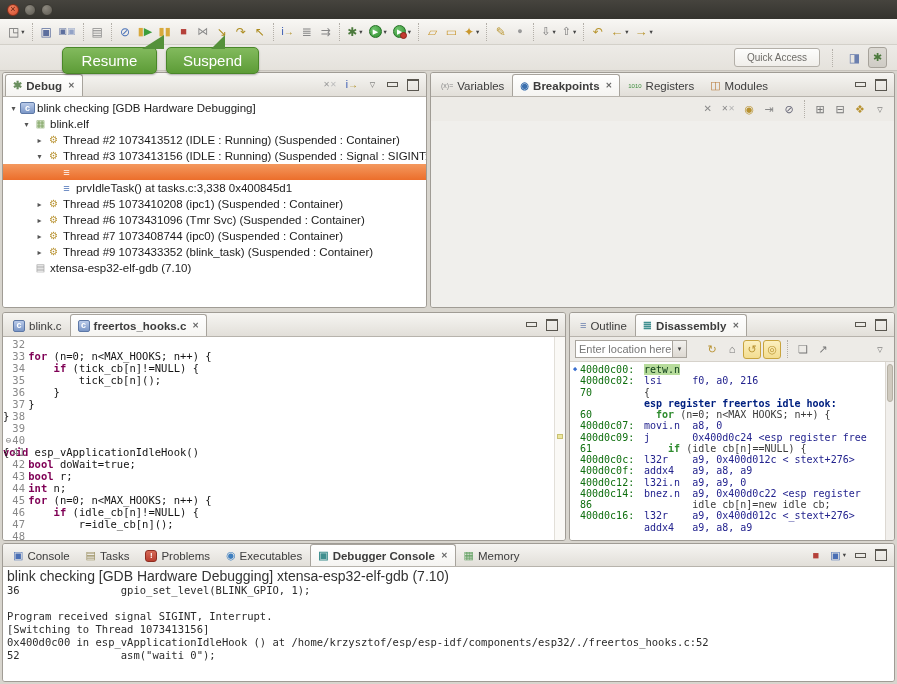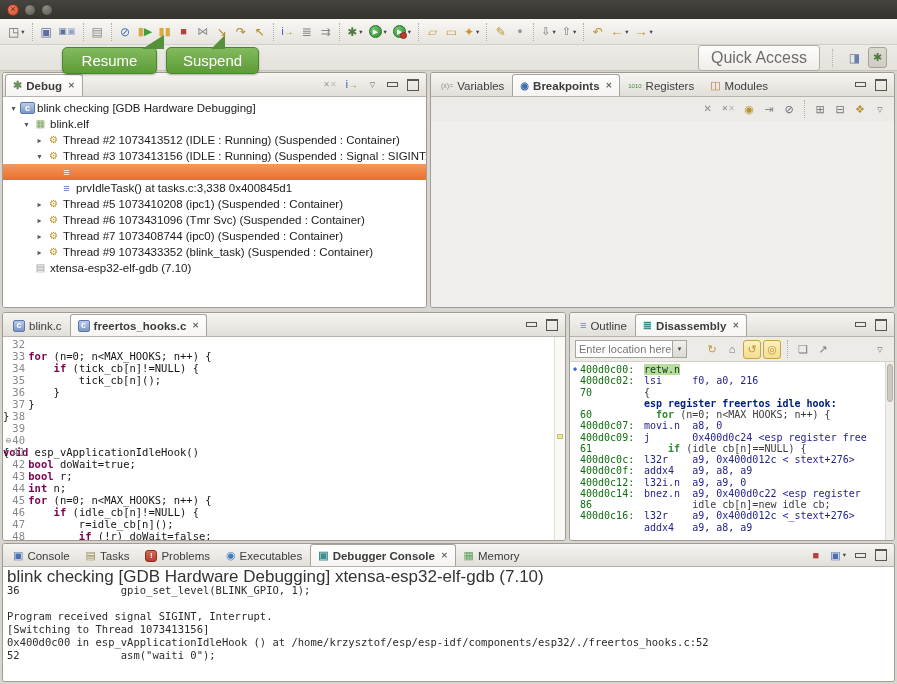--- a/index.html
+++ b/index.html
@@ -23,21 +23,21 @@
   .icn { display:inline-flex; align-items:center; justify-content:center; line-height:1; font-size:12px; }
   .icn .g { display:inline-block; }
   .circ-green { width:13px; height:13px; border-radius:50%; background:radial-gradient(circle at 35% 30%,#6fc46d,#2f8f2f); border:1px solid #257025; }
   .circ-green .g { margin-left:1px; }
   .dot-red { position:relative; }
   .dot-red::after { content:""; position:absolute; right:-2px; bottom:-2px; width:5px; height:5px; border-radius:50%; background:#c43a30; border:1px solid #8e241c; }
   .circ-red { width:12px; height:12px; border-radius:3px; background:linear-gradient(#d66a57,#b93f30); border:1px solid #8e2c20; font-weight:bold; }
   .chip-blue { width:12px; height:12px; border-radius:2px; background:linear-gradient(#b9cae9,#7b97c7); border:1px solid #5d78a6; font-weight:bold; }
   .ic-min::before { content:""; display:block; width:9px; height:3px; border:1px solid #59564f; }
   .ic-max::before { content:""; display:block; width:10px; height:9px; border:1px solid #59564f; border-top:2px solid #59564f; }
-  .quick-access { border:1px solid #b3afa8; border-radius:3px; background:linear-gradient(#fdfdfc,#f0eeea); color:#6e6c68; padding:3px 12px; font-size:16px; margin-right:8px; }
+  .quick-access { border:1px solid #b3afa8; border-radius:3px; background:linear-gradient(#fdfdfc,#f0eeea); color:#6e6c68; padding:3px 12px; font-size:10px; margin-right:8px; }
   #persp-bar { display:inline-flex; gap:4px; margin-left:8px; }
 
   
   .callout { position:absolute; background:linear-gradient(#82ba5d,#5d9c37); border:1px solid #4a8729; border-radius:5px; color:#fff; font-size:15px; text-align:center; padding:4px 0; z-index:60; box-shadow:0 1px 2px rgba(0,0,0,.3); }
   #callout-resume { left:62px; top:47px; width:95px; }
   #callout-suspend { left:166px; top:47px; width:93px; }
   #callout-resume::before { content:""; position:absolute; top:-13px; right:-8px; border-bottom:14px solid #55913a; border-left:22px solid transparent; }
   #callout-suspend::before { content:""; position:absolute; top:-13px; left:44px; border-bottom:14px solid #55913a; border-left:14px solid transparent; }
 
   
@@ -95,21 +95,21 @@
   .dasm { color:#23238e; white-space:pre; }
   .dasm.pc { background:#b7dc9b; color:#10401a; }
   .dsrc { color:#3a3a3a; white-space:pre; }
   .dkw { color:#2e8b2e; font-weight:bold; }
   .dlabel { color:#002080; font-weight:bold; white-space:pre; }
   .dscroll { position:absolute; top:49px; right:0; width:9px; bottom:0; background:#f1efec; border-left:1px solid #dcd8d2; }
   .dthumb { position:absolute; top:2px; left:1px; width:6px; height:38px; background:#cfcabf; border:1px solid #b5b0a4; border-radius:3px; }
 
   
   .console-content { position:absolute; top:23px; left:0; right:0; bottom:0; background:#fff; overflow:hidden; padding:2px 4px; }
-  .chead { font-size:17px; color:#333; height:15px; line-height:15px; white-space:nowrap; }
+  .chead { font-size:14px; color:#333; height:15px; line-height:15px; white-space:nowrap; }
   .cline { font-family:"DejaVu Sans Mono",monospace; font-size:10.5px; height:13px; line-height:13px; white-space:pre; color:#2b2b2b; }
 </style>
 </head>
 <body>
 
 <div class="titlebar">
   <span class="winbtn close">×</span>
   <span class="winbtn mini"></span>
   <span class="winbtn maxi"></span>
 </div>
@@ -620,21 +620,20 @@
       <div class="eline">
         <span class="cbar on"></span>
         <span class="gnum">46</span>
         <span class="fold"></span>
         <span class="ecode"><span>            r=idle_cb[n]();</span></span>
       </div>
       <div class="eline">
         <span class="cbar on"></span>
         <span class="gnum">47</span>
         <span class="fold"></span>
-        <span class="ecode"><span>            </span><span class="kw">if</span><span> (!r) doWait=false;</span></span>
       </div>
       <div class="eline">
         <span class="cbar on"></span>
         <span class="gnum">48</span>
         <span class="fold"></span>
         <span class="ecode"><span>        }</span></span>
       </div>
     </div>
   <div class="overview-ruler">
     <span class="ov-marker"></span>

